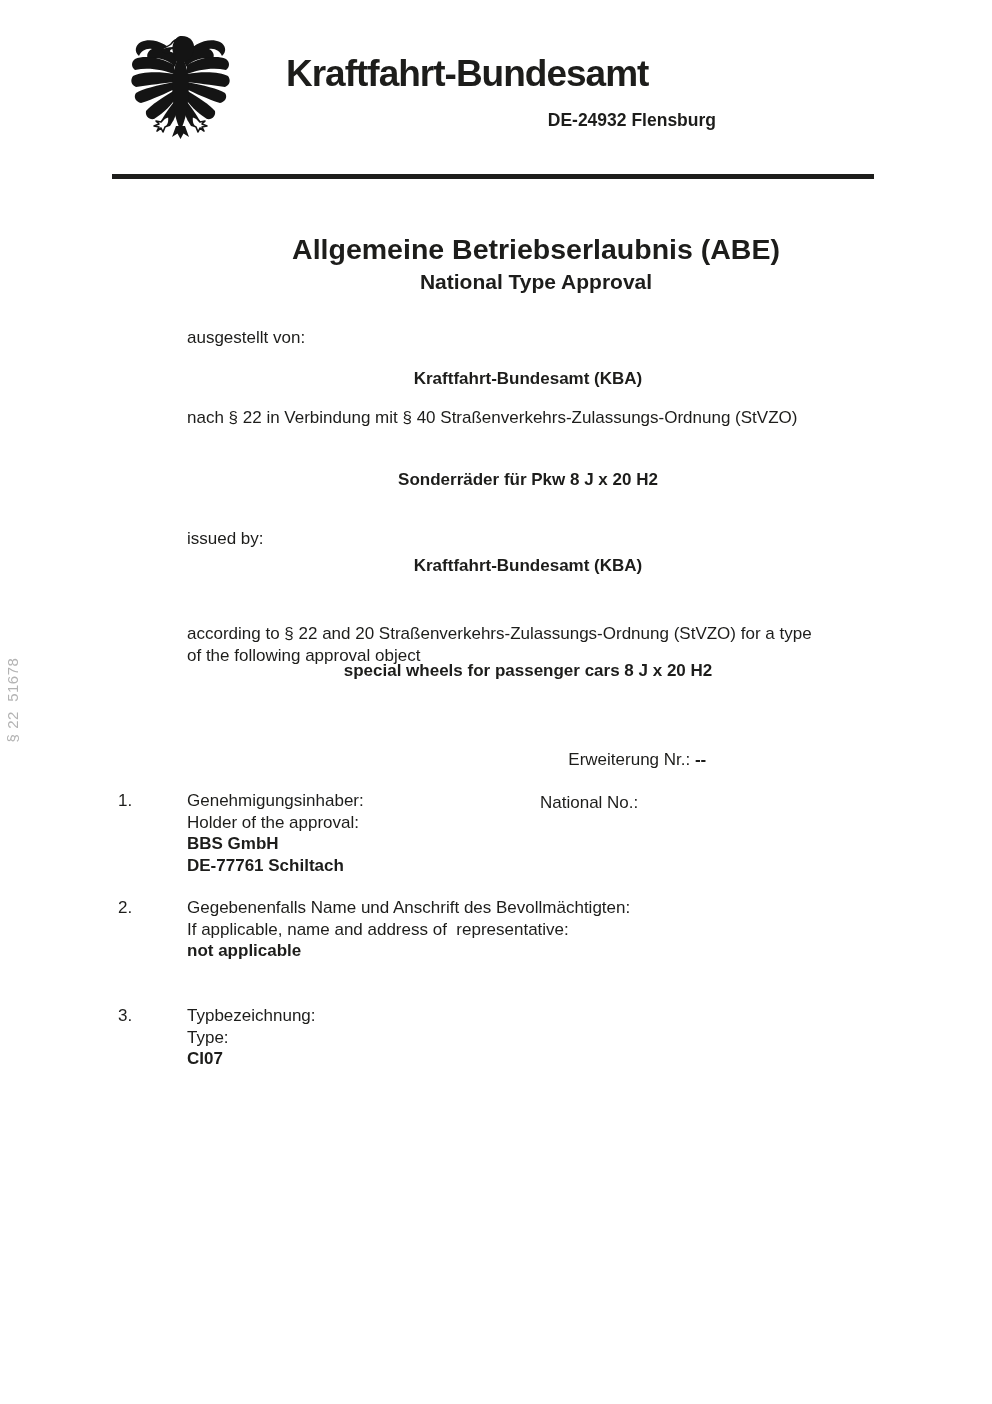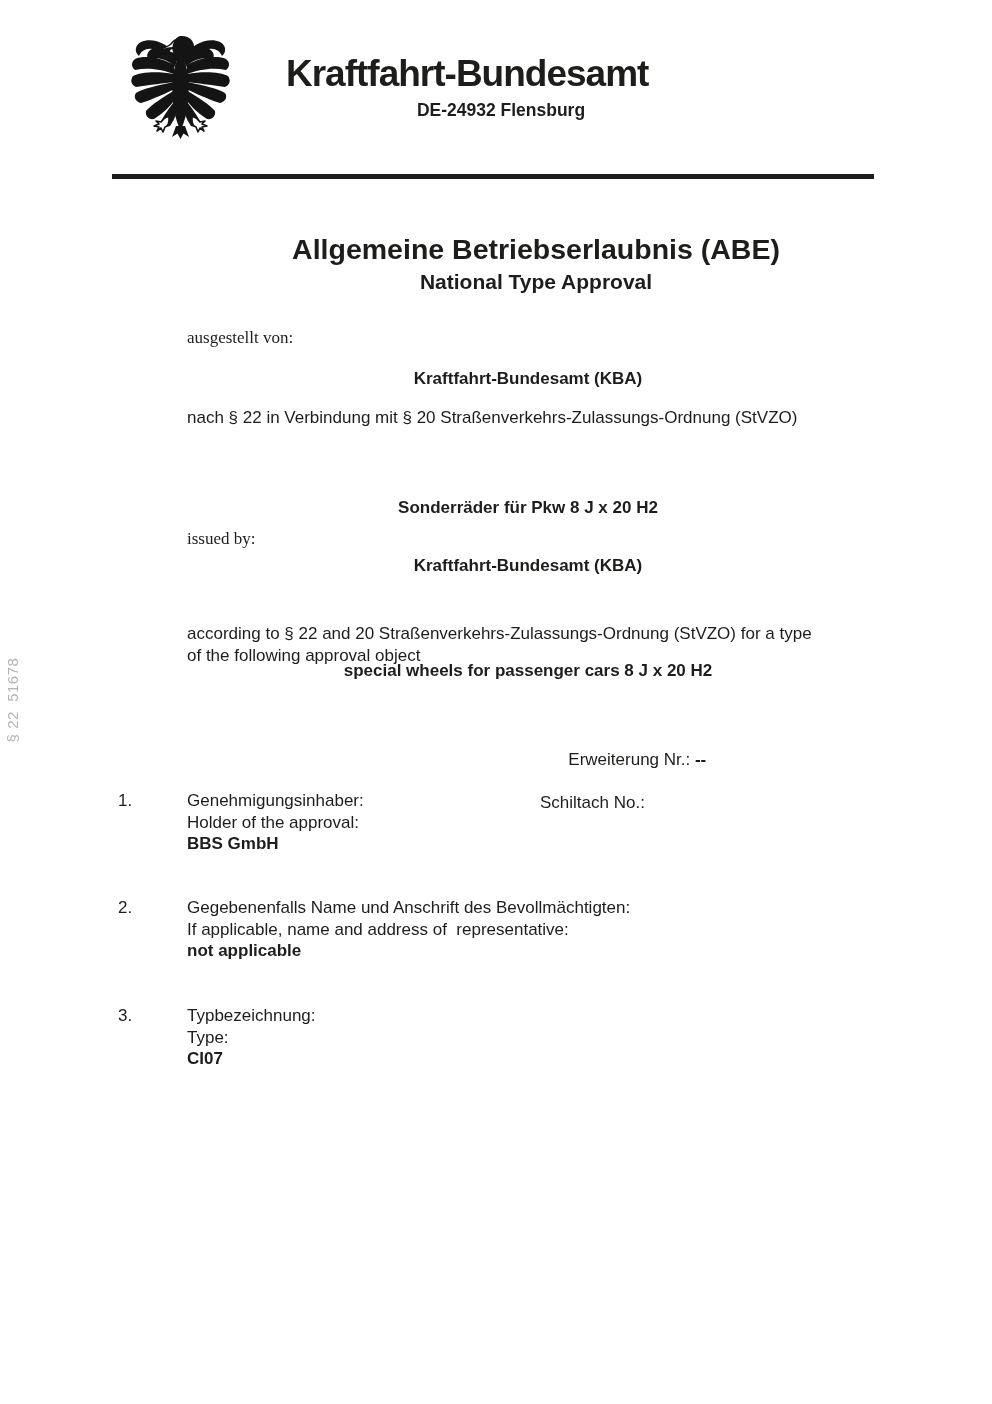--- a/index.html
+++ b/index.html
@@ -5,42 +5,42 @@
   html, body { margin: 0; padding: 0; background: #ffffff; }
   .page {
     position: relative;
     width: 992px;
     height: 1404px;
     background: #ffffff;
     font-family: "Liberation Sans", sans-serif;
     color: #1d1d1b;
     overflow: hidden;
   }
-  .abs { position: absolute; font-family: Liberation Serif, serif; }
+  .abs { position: absolute; }
   .b { font-weight: bold; }
   .line {
     font-size: 17px;
     line-height: 21.6px;
     white-space: pre-wrap;
   }
   
   .eagle { position: absolute; left: 128px; top: 33px; width: 105px; height: 107px; }
   .header-text { position: absolute; left: 286px; top: 53px; width: 430px; }
   .agency-name {
     font-size: 37px;
     font-weight: bold;
     letter-spacing: -1px;
     line-height: 42px;
     white-space: nowrap;
   }
   .agency-location {
     font-size: 17.5px;
     font-weight: bold;
-    text-align: center;
-    margin-top: 5px;
+    text-align: right;
+    margin-top: 15px;
   }
   .rule {
     position: absolute;
     left: 112px; top: 174px;
     width: 762px; height: 5px;
     background: #1d1d1b;
   }
   
   .doc-title { position: absolute; left: 195px; top: 232px; width: 682px; text-align: center; }
   .doc-title-de { font-size: 28.5px; font-weight: bold; line-height: 34px; }
@@ -119,45 +119,46 @@
   <div class="rule"></div>
 
   <div class="doc-title">
     <div class="doc-title-de">Allgemeine Betriebserlaubnis (ABE)</div>
     <div class="doc-title-en">National Type Approval</div>
   </div>
 
   <div class="abs line" style="left:187px; top:327px;">ausgestellt von:</div>
   <div class="cline" style="top:368px;">Kraftfahrt-Bundesamt (KBA)</div>
   <div class="para" style="top:407px;">
-    <div class="line">nach § 22 in Verbindung mit § 20 Straßenverkehrs-Zulassungs-Ordnung (StVZO)</div>
+    <div class="line">nach § 22 in Verbindung mit § 40 Straßenverkehrs-Zulassungs-Ordnung (StVZO)</div>
   </div>
-  <div class="cline" style="top:469px;margin-top:28px;">Sonderräder für Pkw 8 J x 20 H2</div>
+  <div class="cline" style="top:469px;">Sonderräder für Pkw 8 J x 20 H2</div>
 
   <div class="abs line" style="left:187px; top:528px;">issued by:</div>
   <div class="cline" style="top:555px;">Kraftfahrt-Bundesamt (KBA)</div>
   <div class="para" style="top:595px;margin-top:28px;">
     <div class="line">according to § 22 and 20 Straßenverkehrs-Zulassungs-Ordnung (StVZO) for a type</div>
     <div class="line">of the following approval object</div>
   </div>
   <div class="cline" style="top:660px;">special wheels for passenger cars 8 J x 20 H2</div>
 
   <div class="col-right">
     <div class="line">
       <span>Erweiterung Nr.: </span><span class="b">--</span>
     </div>
-    <div class="line">Schiltach No.:</div>
+    <div class="line">National No.:</div>
   </div>
 
   <div>
     <div class="item-number" style="top:790px;">1.</div>
     <div class="item-body" style="top:790px;">
       <div class="line">Genehmigungsinhaber:</div>
       <div class="line">Holder of the approval:</div>
       <div class="line b">BBS GmbH</div>
+      <div class="line b">DE-77761 Schiltach</div>
     </div>
   </div>
 
   <div>
     <div class="item-number" style="top:897px;">2.</div>
     <div class="item-body" style="top:897px;">
       <div class="line">Gegebenenfalls Name und Anschrift des Bevollmächtigten:</div>
       <div class="line">If applicable, name and address of  representative:</div>
       <div class="line b">not applicable</div>
     </div>

